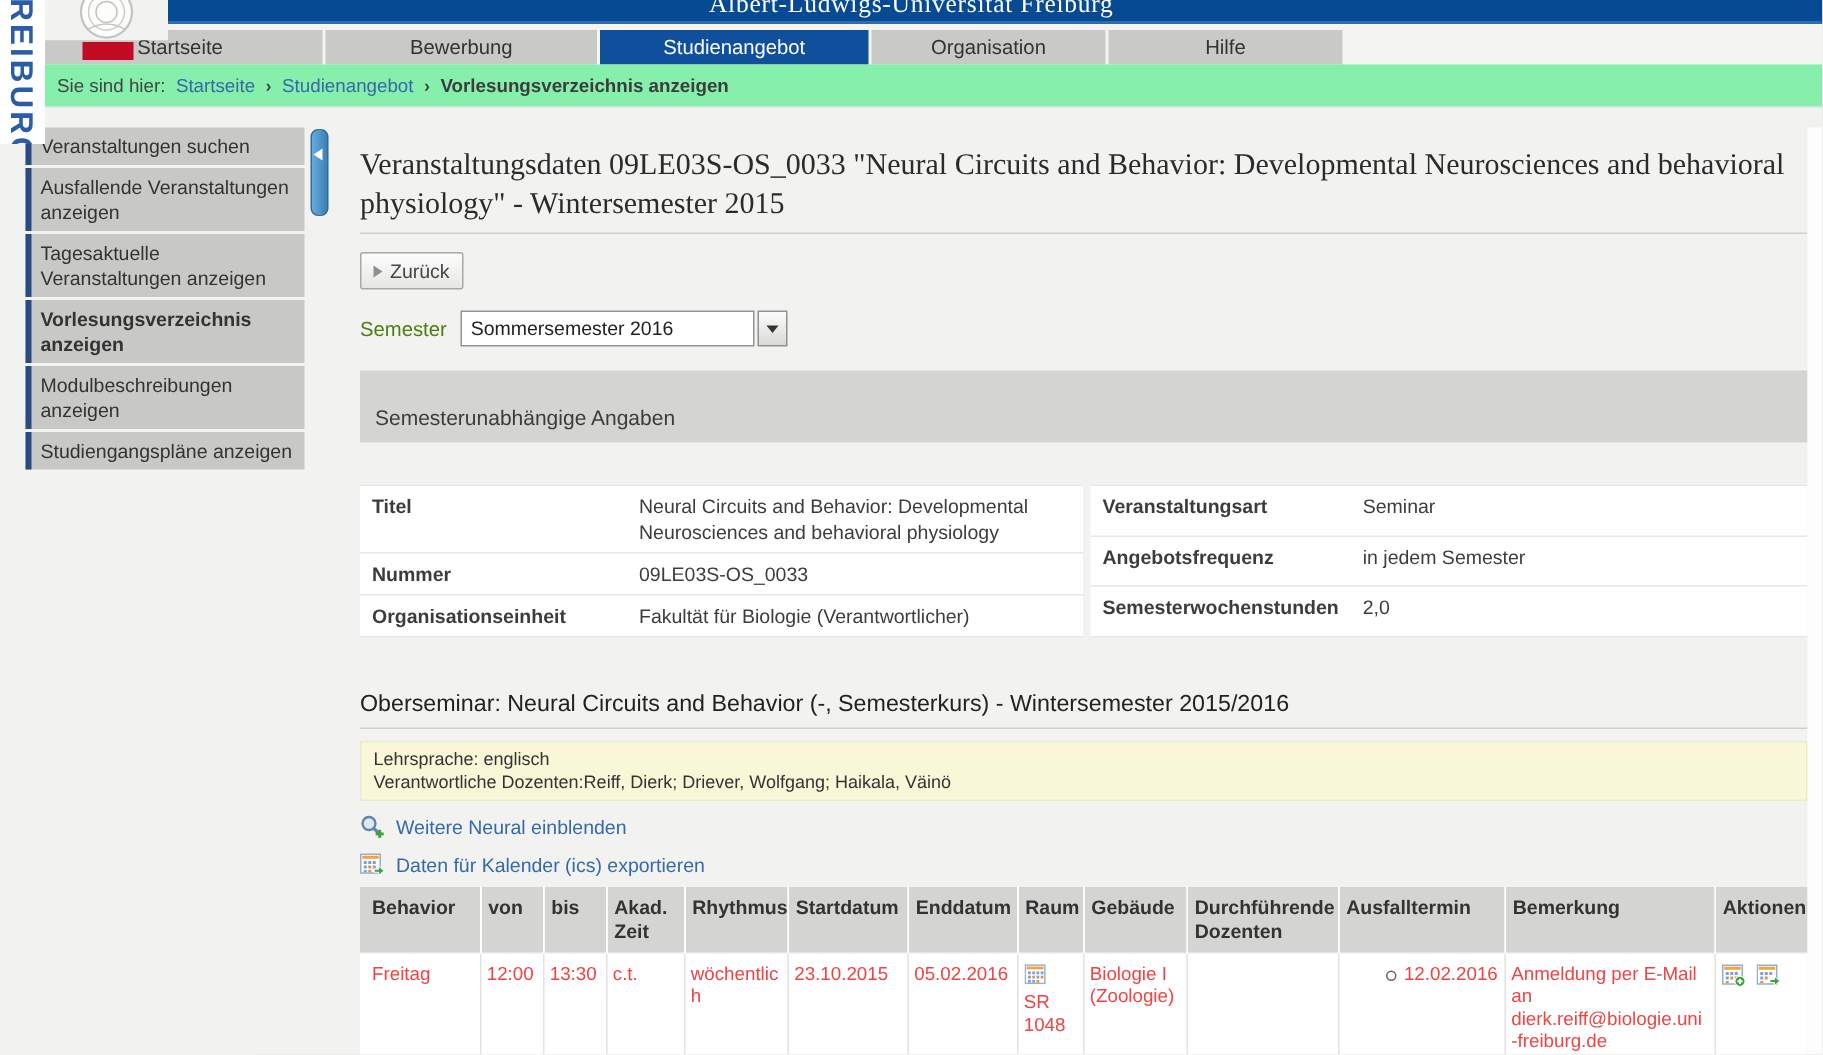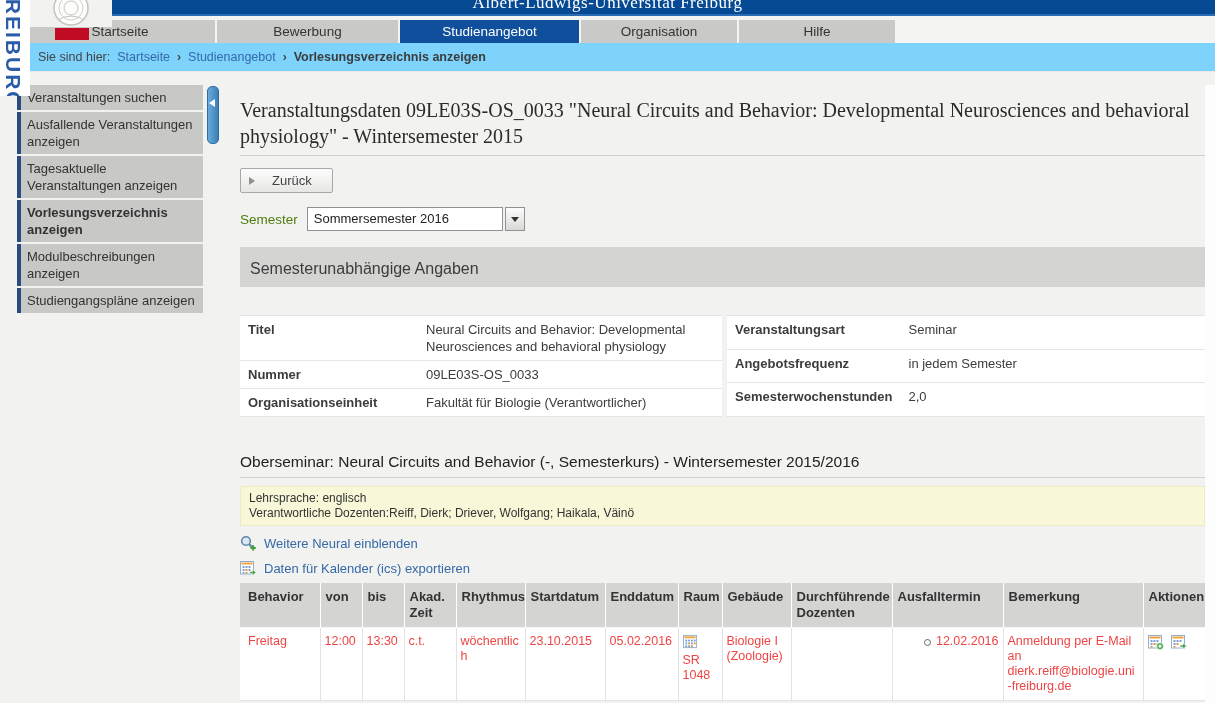--- a/index.html
+++ b/index.html
@@ -20,56 +20,56 @@
   .tab:nth-child(1){width:190px} .tab:nth-child(2){width:181px} .tab:nth-child(3){width:179px}
   .tab:nth-child(4){width:156px} .tab:nth-child(5){width:156px}
   .tab.active { background:#0f4f9c; color:#fff; }
   
   .logo-col { position:absolute; left:0; top:0; width:30px; height:96px; background:#fff; overflow:hidden; z-index:4; }
   .logo-vertical { position:absolute; left:1px; top:-16px; writing-mode:vertical-rl;
     font-size:21px; font-weight:bold; color:#2b5ca8; letter-spacing:2px; }
   .seal { position:absolute; left:30px; top:0; z-index:5; }
   .logo-red { position:absolute; left:55px; top:28px; width:34px; height:12px; background:#c10b25; z-index:6; }
   
-  .breadcrumb { position:absolute; left:0; top:43px; width:1215px; height:29px; background:#7dd3fc;
+  .breadcrumb { position:absolute; left:0; top:43px; width:1215px; height:29px; background:#86efac;
     border-bottom:1px solid #e9e9e7; display:flex; align-items:center; padding-left:38px; gap:7px;
     font-size:12.5px; color:#444; z-index:2; }
   .breadcrumb a { color:#3569a8; text-decoration:none; cursor:pointer; }
   .crumb-sep { font-weight:bold; font-size:12px; color:#444; }
   .crumb-current { font-weight:bold; color:#3c3c3c; }
   
   .sidebar { position:absolute; left:17px; top:85px; width:186px; z-index:2; }
   .side-item { background:#c8c8c6; border-left:4px solid #2a4b82; padding:4px 6px; margin-bottom:2px;
     font-size:13px; line-height:17px; color:#333; cursor:pointer; }
   .side-item.active { font-weight:bold; }
   .side-handle { position:absolute; left:207px; top:86px; width:12px; height:58px; border-radius:5px;
     background:linear-gradient(90deg,#6aabdc,#3b80b5); border:1px solid #2d6da0; cursor:pointer; z-index:2; }
   .side-handle .tri-left { position:absolute; left:1px; top:12px; width:0; height:0;
     border-top:4px solid transparent; border-bottom:4px solid transparent; border-right:6px solid #fff; }
   
   .main { position:absolute; left:240px; top:85px; width:965px; z-index:2; }
   .right-strip { position:absolute; left:1205px; top:85px; width:10px; height:618px; background:#fdfdfd; z-index:3; }
   h1.page-title { font-family:"Liberation Serif", serif; font-weight:normal; font-size:20px;
     line-height:26px; color:#2b2b2b; margin:12px 0 6px; }
   .rule { border:none; border-top:1px solid #cfcfcd; margin:0 0 6px; }
-  .back-btn { display:inline-flex; align-items:center; gap:17px; background:linear-gradient(#fdfdfd,#e6e6e4);
-    border:1px solid #a8a8a6; border-radius:2px; padding:4px 20px 4px 8px; font-size:13px; color:#444;
+  .back-btn { display:inline-flex; align-items:center; gap:5px; background:linear-gradient(#fdfdfd,#e6e6e4);
+    border:1px solid #a8a8a6; border-radius:2px; padding:4px 8px 4px 8px; font-size:13px; color:#444;
     margin:6px 0 8px; cursor:pointer; font-family:inherit; }
   .tri-right-sm { width:0; height:0; border-top:4px solid transparent; border-bottom:4px solid transparent;
     border-left:6px solid #8f8f8d; }
   .semester-row { display:flex; align-items:center; gap:9px; margin:6px 0 16px; }
   .semester-label { font-size:13.5px; color:#4d7c0f; }
   .combo { display:flex; align-items:stretch; }
   .combo-field { width:196px; height:24px; background:#fff; border:1px solid #919191;
     font-size:13px; line-height:22px; padding:0 6px; color:#222; cursor:pointer; }
   .combo-btn { width:20px; height:24px; margin-left:2px; background:linear-gradient(#fcfcfc,#d9d9d7);
     border:1px solid #919191; display:flex; align-items:center; justify-content:center; cursor:pointer; }
   .tri-down { width:0; height:0; border-left:4px solid transparent; border-right:4px solid transparent;
     border-top:5px solid #333; }
-  .banner { height:40px; margin-top:16px; background:#d4d4d2; color:#3c3c3c; font-size:16px;
+  .banner { height:48px; margin-top:16px; background:#d4d4d2; color:#3c3c3c; font-size:14px;
     display:flex; align-items:flex-end; padding:0 10px 9px; }
   
   .detail-wrap { display:flex; gap:5px; margin-top:28px; }
   table.dt { border-collapse:collapse; background:#fff; border-top:1px solid #e6e6e4; }
   table.dt.left { width:482px; } table.dt.right { width:478px; }
   table.dt td { border-bottom:1px solid #e6e6e4; padding:5px 8px; vertical-align:top;
     font-size:13px; line-height:17px; color:#3c3c3c; }
   table.dt td.lbl { font-weight:bold; }
   table.dt.left td.lbl { width:178px; } table.dt.right td.lbl { width:172px; }
   h2.sub-title { font-size:15.5px; font-weight:normal; color:#222; margin:36px 0 6px; }

